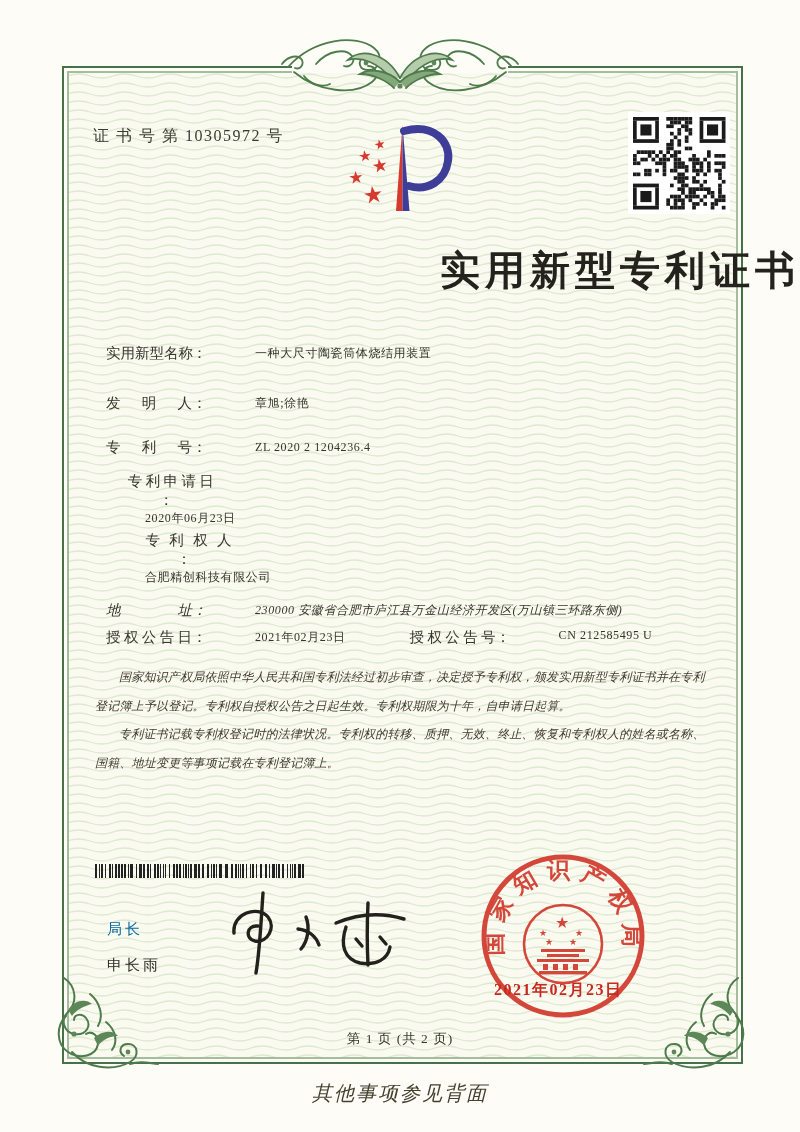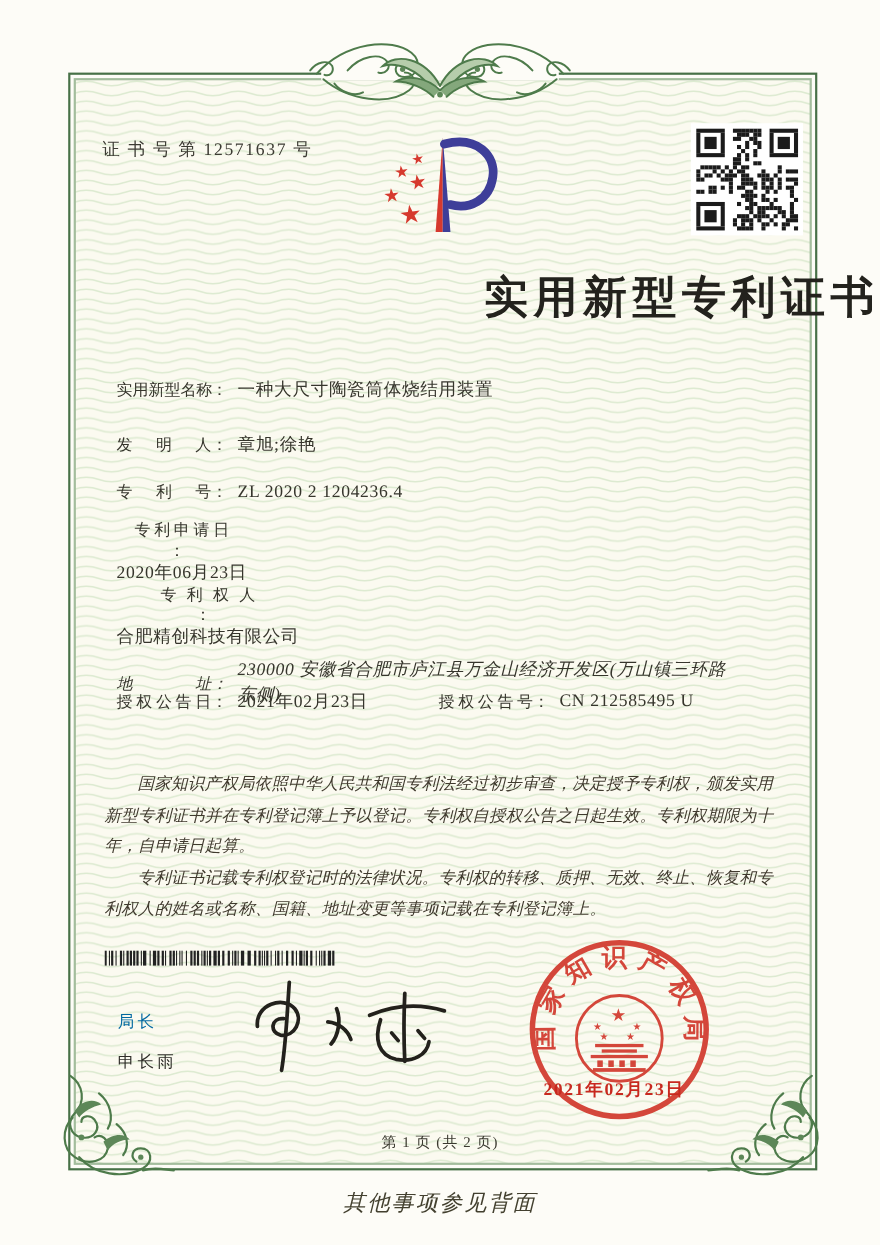--- a/index.html
+++ b/index.html
@@ -27,29 +27,29 @@
   .qr { position:absolute; left:628px; top:112px; width:102px; height:102px; background:#fff; }
   .title { position:absolute; left:0; top:243px; width:100%; text-align:right;
            font-size:40px; font-weight:600; letter-spacing:5px; color:#23221d; }
 
   
   .fields { position:absolute; left:106px; top:0; width:600px; color:#36352c; }
   .frow { position:absolute; display:flex; align-items:center; white-space:nowrap; }
   .frow .lab { display:inline-block; width:86px; text-align:justify; text-align-last:justify;
                font-size:14.5px; letter-spacing:0; }
   .frow .colon { font-size:15px; margin-right:9px; }
-  .frow .val { font-size:16px; letter-spacing:0.6px; white-space:normal; }
+  .frow .val { font-size:12px; letter-spacing:0.6px; white-space:normal;margin-left:39px; }
   .r1{top:344px;} .r2{top:394px;} .r3{top:438px;} .r4{top:472px;flex-direction:column;} .r5{top:531px;flex-direction:column;}
   .r6{top:599px;font-style:italic;} .r6 .val{ width:456px; line-height:22px; }
   .r7{top:628px;}
   .r7 .pair2 { display:flex; margin-left:64px; }
 
   
-  .body-text { position:absolute; left:95px; top:663px; width:614px; font-size:15px;
-               font-style:italic; color:#403a2e; line-height:28.6px; letter-spacing:0.2px;margin-top:36px; }
+  .body-text { position:absolute; left:95px; top:663px; width:614px; font-size:12px;
+               font-style:italic; color:#403a2e; line-height:28.6px; letter-spacing:0.2px; }
   .body-text p { text-indent:2em; }
 
   
   .barcode { position:absolute; left:95px; top:864px; }
   .director-title { position:absolute; left:107px; top:920px; font-family:"Liberation Sans","DejaVu Sans",sans-serif;
                font-size:15px; color:#0369a1; letter-spacing:3px; }
   .director-name  { position:absolute; left:107px; top:956px; font-family:"Liberation Sans","DejaVu Sans",sans-serif;
                font-size:15px; color:#2e2d28; letter-spacing:3px; }
   .signature { position:absolute; left:218px; top:883px; }
   .seal { position:absolute; left:477px; top:850px; opacity:0.93; }
@@ -128,21 +128,21 @@
       </g>
       <g fill="#5d8758">
         <path d="M22,38 C28,28 40,26 46,32 C38,34 30,38 26,44 Z"></path>
         <path d="M48,66 C56,58 68,58 72,64 C64,64 56,68 52,74 Z"></path>
         <circle cx="28" cy="62" r="2.6"></circle>
           <circle cx="82" cy="80" r="2.4"></circle>
       </g>
     </g>
   </svg>
 
-  <div class="cert-no">证 书 号 第 12571637 号</div>
+  <div class="cert-no">证 书 号 第 10305972 号</div>
 
   <svg class="logo" width="132" height="115" viewBox="0 0 132 115">
     <g fill="#d6392e" font-family="'DejaVu Sans',sans-serif">
       <text x="42" y="38" font-size="13" transform="rotate(-12 42 38)">★</text>
       <text x="26" y="50" font-size="15" transform="rotate(-8 26 50)">★</text>
       <text x="40" y="61" font-size="18" transform="rotate(-10 40 61)">★</text>
       <text x="16" y="72" font-size="17" transform="rotate(-6 16 72)">★</text>
       <text x="31" y="92" font-size="23" transform="rotate(-8 31 92)">★</text>
     </g>
     <path d="M69.5,13 L63,99 L69.5,99 Z" fill="#d6392e"></path>

